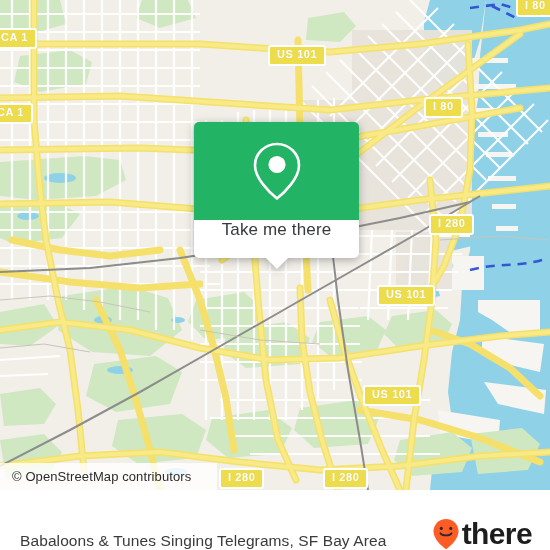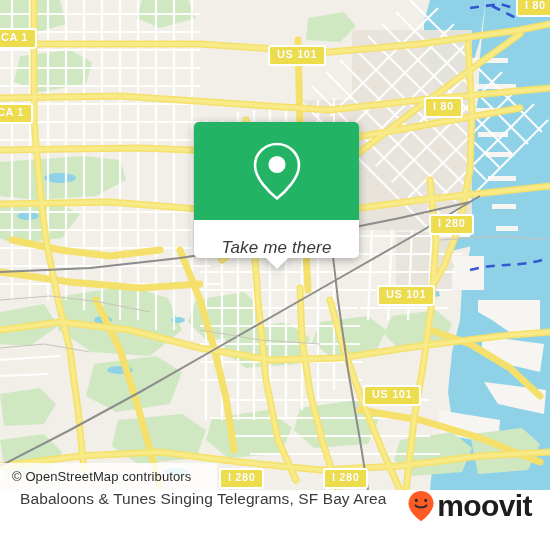--- a/index.html
+++ b/index.html
@@ -27,23 +27,22 @@
   .callout{
     position:absolute;left:194px;top:122px;width:165px;
     filter:drop-shadow(0 2px 4px rgba(0,0,0,0.30));
   }
   .callout-head{
     height:98px;border-radius:5px 5px 0 0;
     display:flex;align-items:center;justify-content:center;
   }
   .callout-body{
     background:#ffffff;border-radius:0 0 5px 5px;
-    height:38px;display:flex;align-items:flex-end;justify-content:center;
+    height:38px;display:flex;align-items:flex-start;justify-content:center;
     position:relative;
-    font-style:italic;
   }
   .callout-label{font-size:17px;color:#36393d;letter-spacing:.15px;}
   .callout-tail{
     position:absolute;left:72px;bottom:-11px;
     width:0;height:0;
     border-left:11px solid transparent;
     border-right:11px solid transparent;
     border-top:11px solid #ffffff;
   }
 
@@ -53,21 +52,21 @@
     background:#eddd4c;border:2px solid #ffffff;border-radius:3px;
     color:#ffffff;font-size:11px;font-weight:bold;
     padding:2px 7px 3px 7px;line-height:1.05;
     letter-spacing:.6px;white-space:nowrap;
     text-shadow:0 0 1px rgba(0,0,0,.10);
   }
 
   
   .footer{
     position:absolute;left:0;top:490px;width:550px;height:60px;
-    background:#ffffff;display:flex;align-items:flex-start;
+    background:#ffffff;display:flex;align-items:flex-end;
     justify-content:space-between;padding:0 18px 0 20px;
     box-sizing:border-box;
   }
   .footer-title{
     font-size:15.5px;color:#3b3b3b;letter-spacing:.1px;white-space:nowrap;
   }
   .brand{display:flex;align-items:center;gap:2px;}
   .brand-word{
     font-size:30px;font-weight:bold;color:#1d1d1d;
     letter-spacing:-0.6px;line-height:1;
@@ -358,17 +357,17 @@
   <div class="footer">
     <span class="footer-title">Babaloons &amp; Tunes Singing Telegrams, SF Bay Area</span>
     <span class="brand">
       <svg class="brand-pin" viewBox="0 0 28 32">
         <path d="M14,1 C7.1,1 1.5,6.5 1.5,13.3 C1.5,21.2 10,28.6 14,31.2
                  C18,28.6 26.5,21.2 26.5,13.3 C26.5,6.5 20.9,1 14,1 Z" fill="#ff5b24"></path>
         <circle cx="9.3" cy="10.4" r="1.55" fill="#2b2b2b"></circle>
         <circle cx="18.7" cy="10.4" r="1.55" fill="#2b2b2b"></circle>
         <path d="M8.4,15.2 C10.2,18.1 17.8,18.1 19.6,15.2" fill="none" stroke="#2b2b2b" stroke-width="1.7" stroke-linecap="round"></path>
       </svg>
-      <span class="brand-word">moovit</span>
+      <span class="brand-word">there</span>
     </span>
   </div>
 
 </div>
 
 </body></html>

